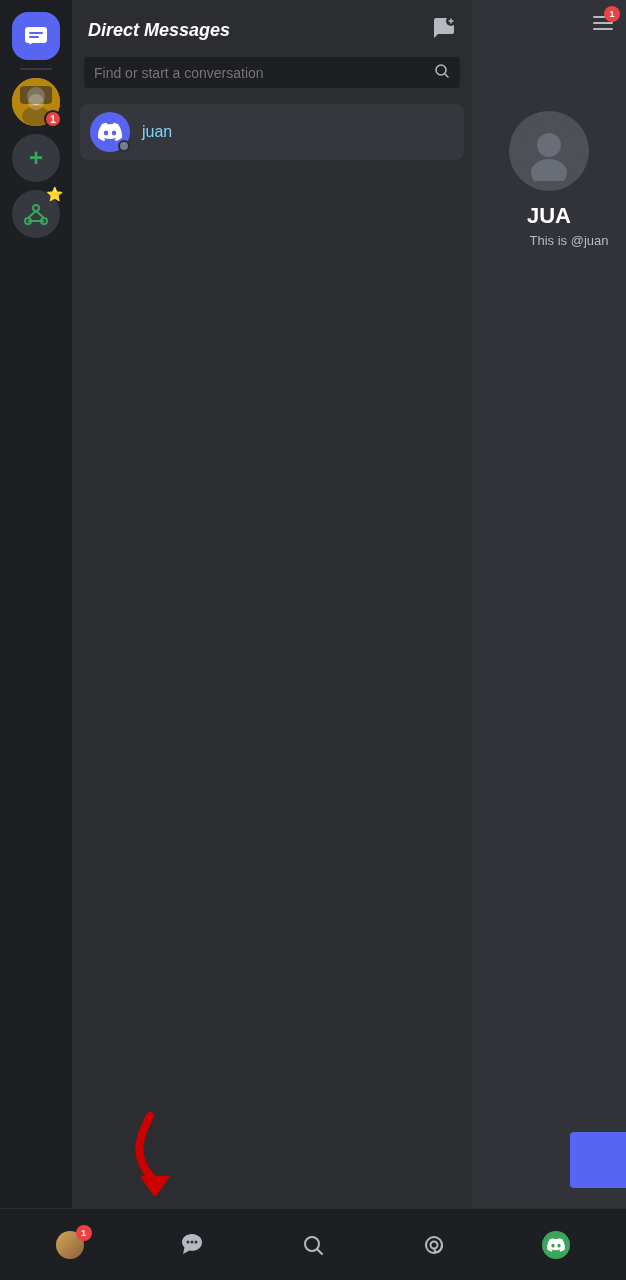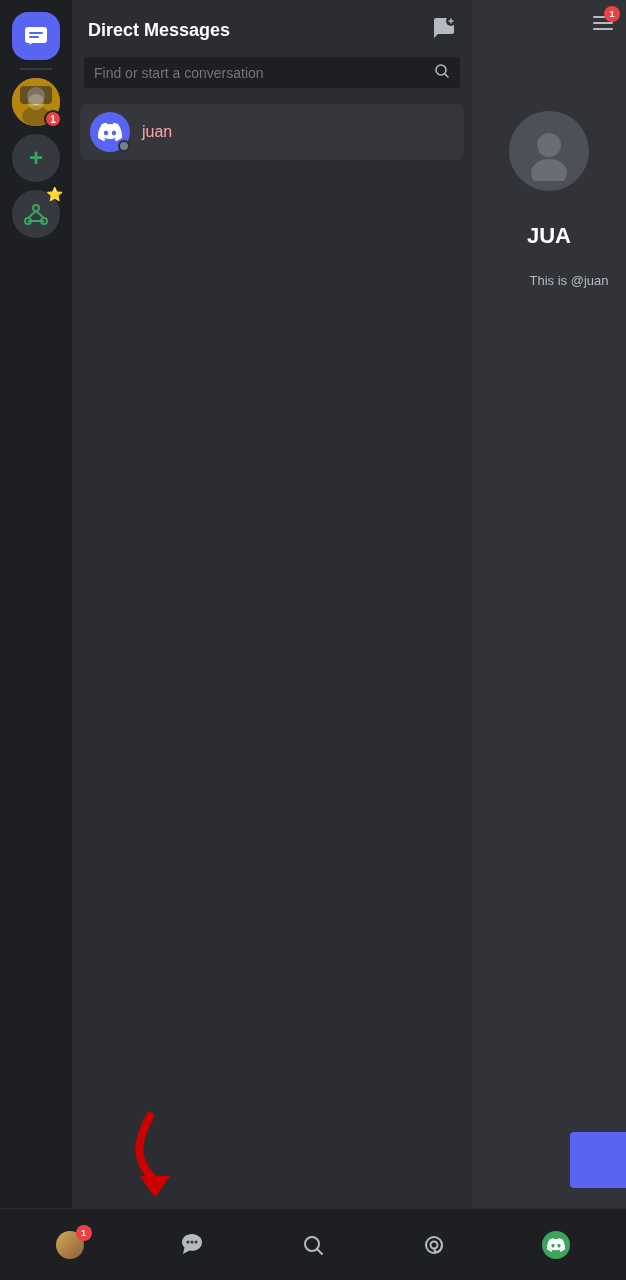--- a/index.html
+++ b/index.html
@@ -106,20 +106,21 @@
       display: flex;
       flex-direction: column;
       flex-shrink: 0;
     }
 
     .dm-header {
       padding: 16px 16px 8px 16px;
       display: flex;
       align-items: center;
       justify-content: space-between;
+      font-style: italic;
     }
 
     .dm-title {
       color: #ffffff;
       font-size: 18px;
       font-weight: 700;
     }
 
     .dm-add-btn {
       color: #b5bac1;
@@ -198,21 +199,21 @@
       border-radius: 50%;
       background-color: #ed4245;
       border: 2px solid #2b2d31;
     }
 
     .status-dot.offline {
       background-color: #747f8d;
     }
 
     .dm-name {
-      color: #fca5a5;
+      color: #7dd3fc;
       font-size: 16px;
       font-weight: 500;
     }
 
     
     .right-panel {
       flex: 1;
       background-color: #313338;
       display: flex;
       flex-direction: column;
@@ -249,21 +250,20 @@
       justify-content: center;
     }
 
     .right-panel-body {
       flex: 1;
       display: flex;
       flex-direction: column;
       align-items: center;
       padding-top: 60px;
       position: relative;
-      gap: 20px;
     }
 
     .profile-avatar-large {
       width: 80px;
       height: 80px;
       border-radius: 50%;
       background-color: #4e5058;
       display: flex;
       align-items: center;
       justify-content: center;

